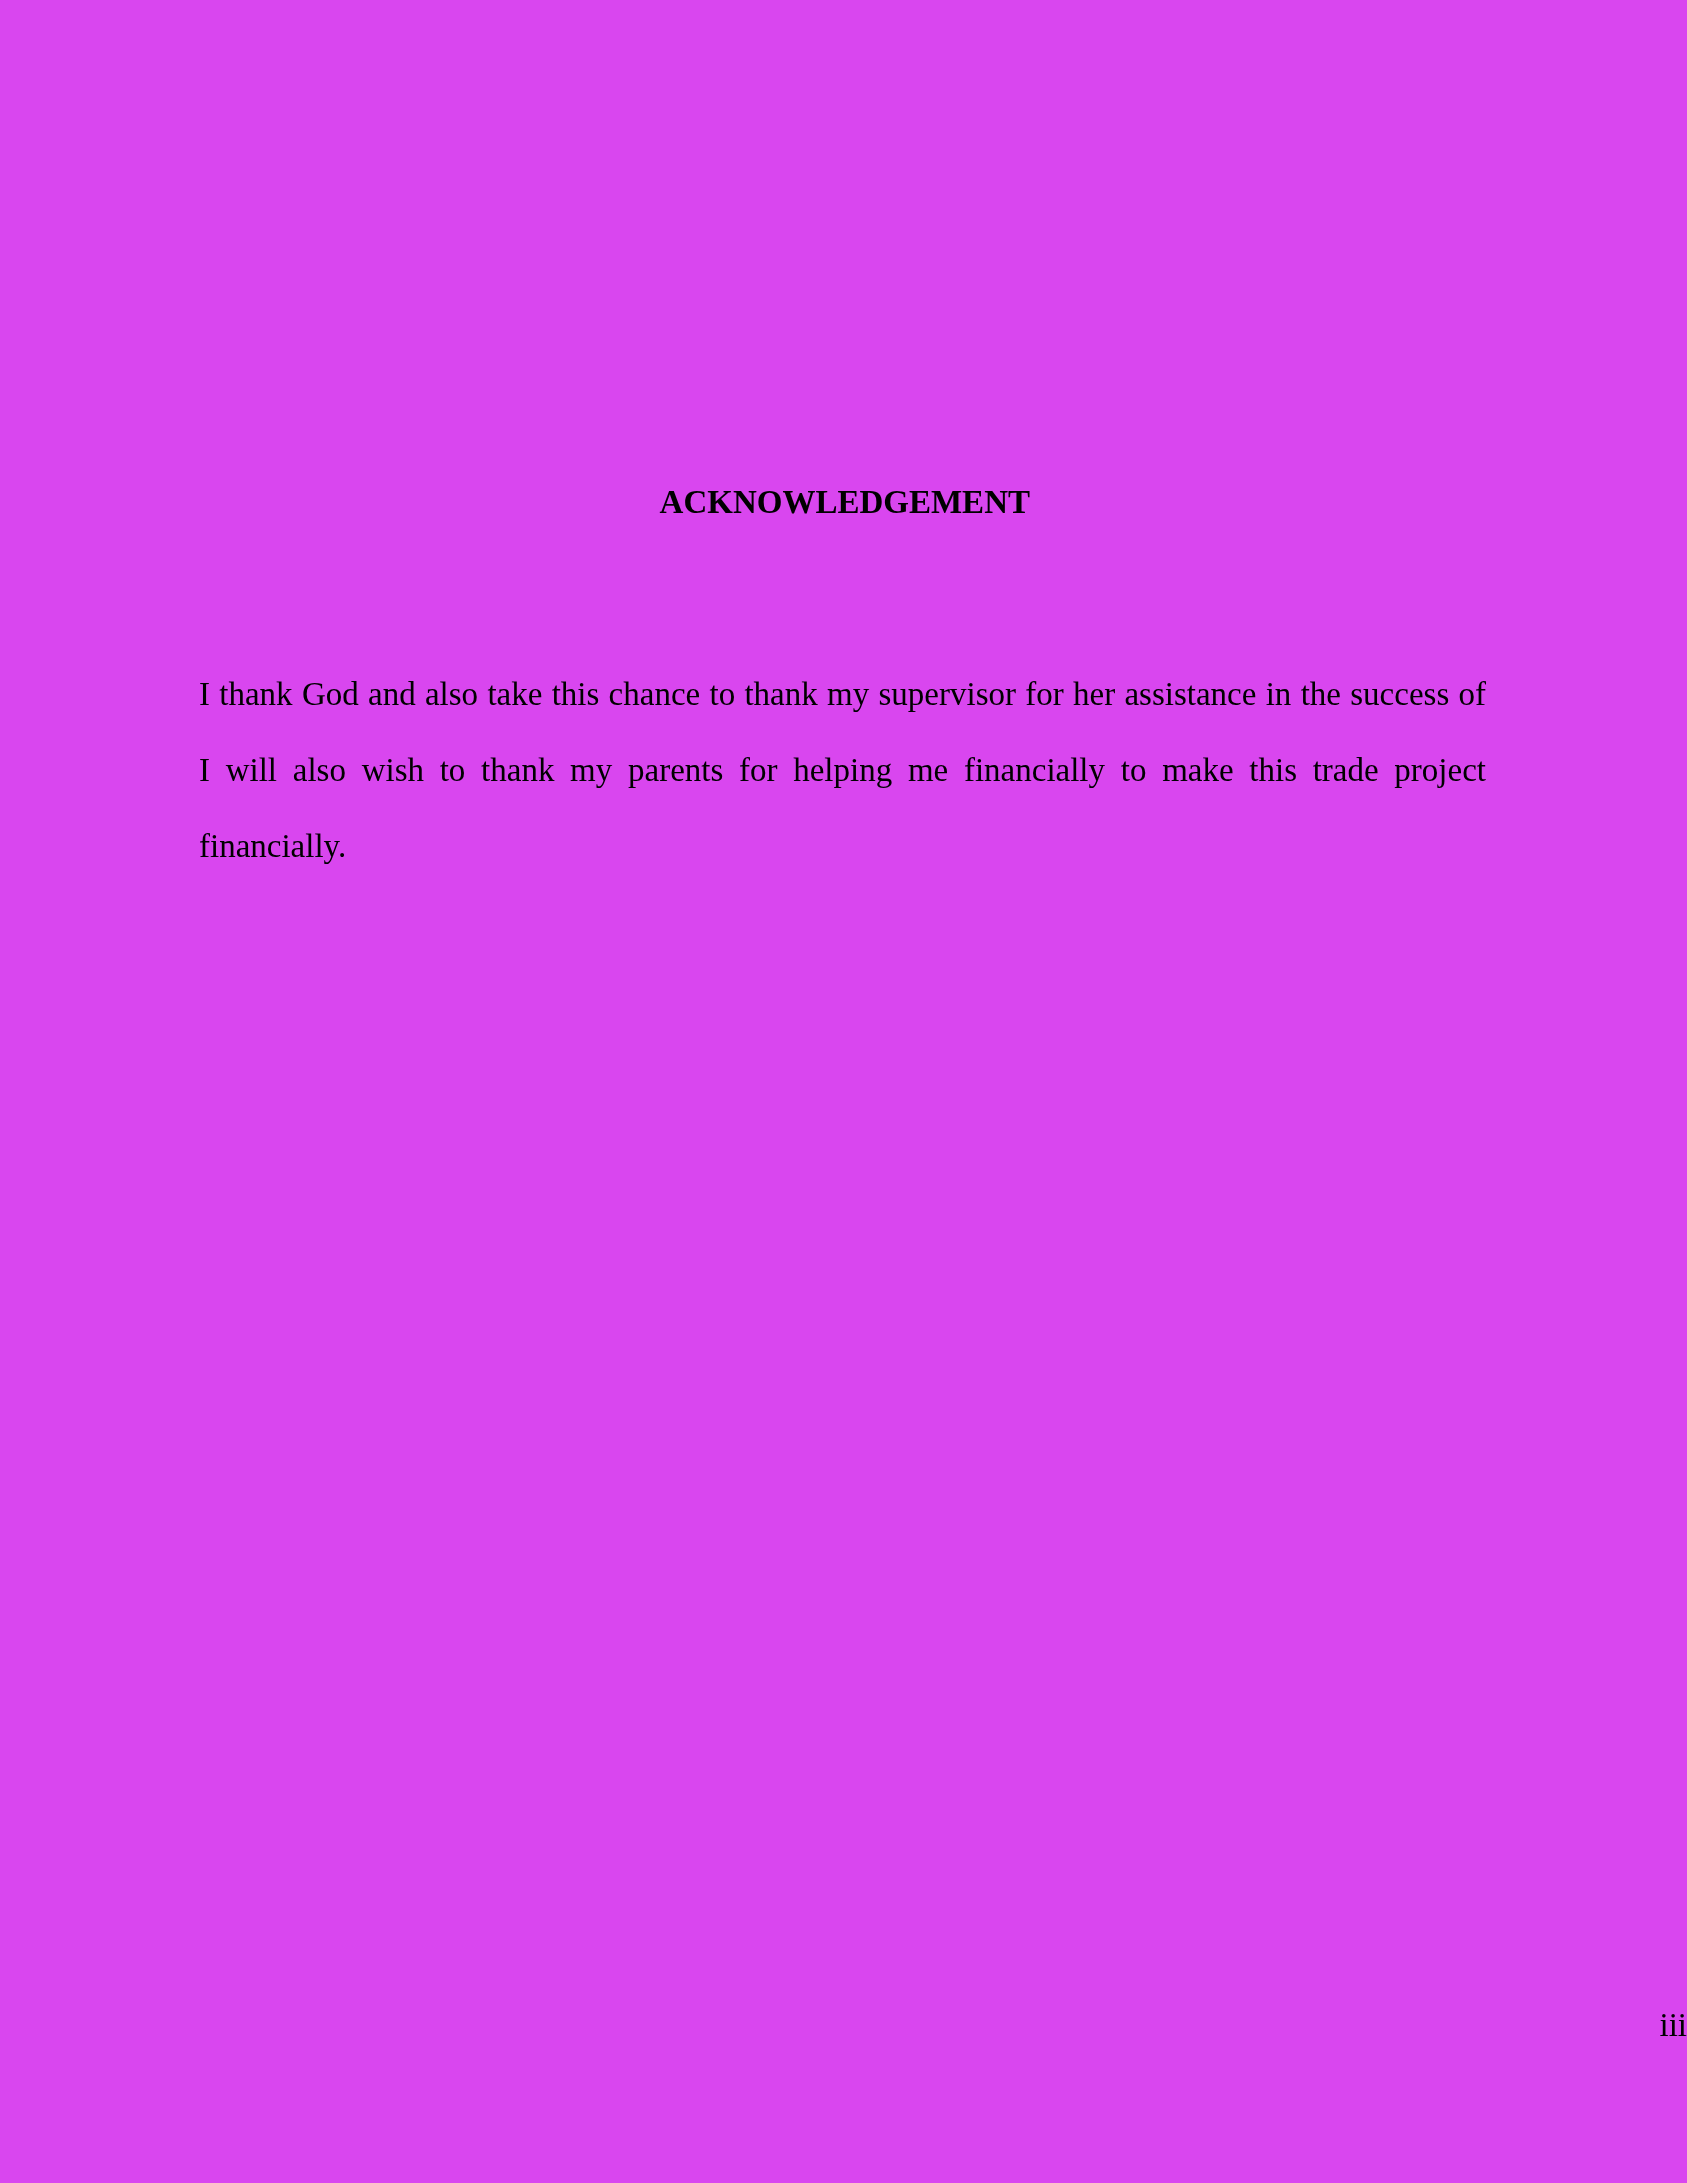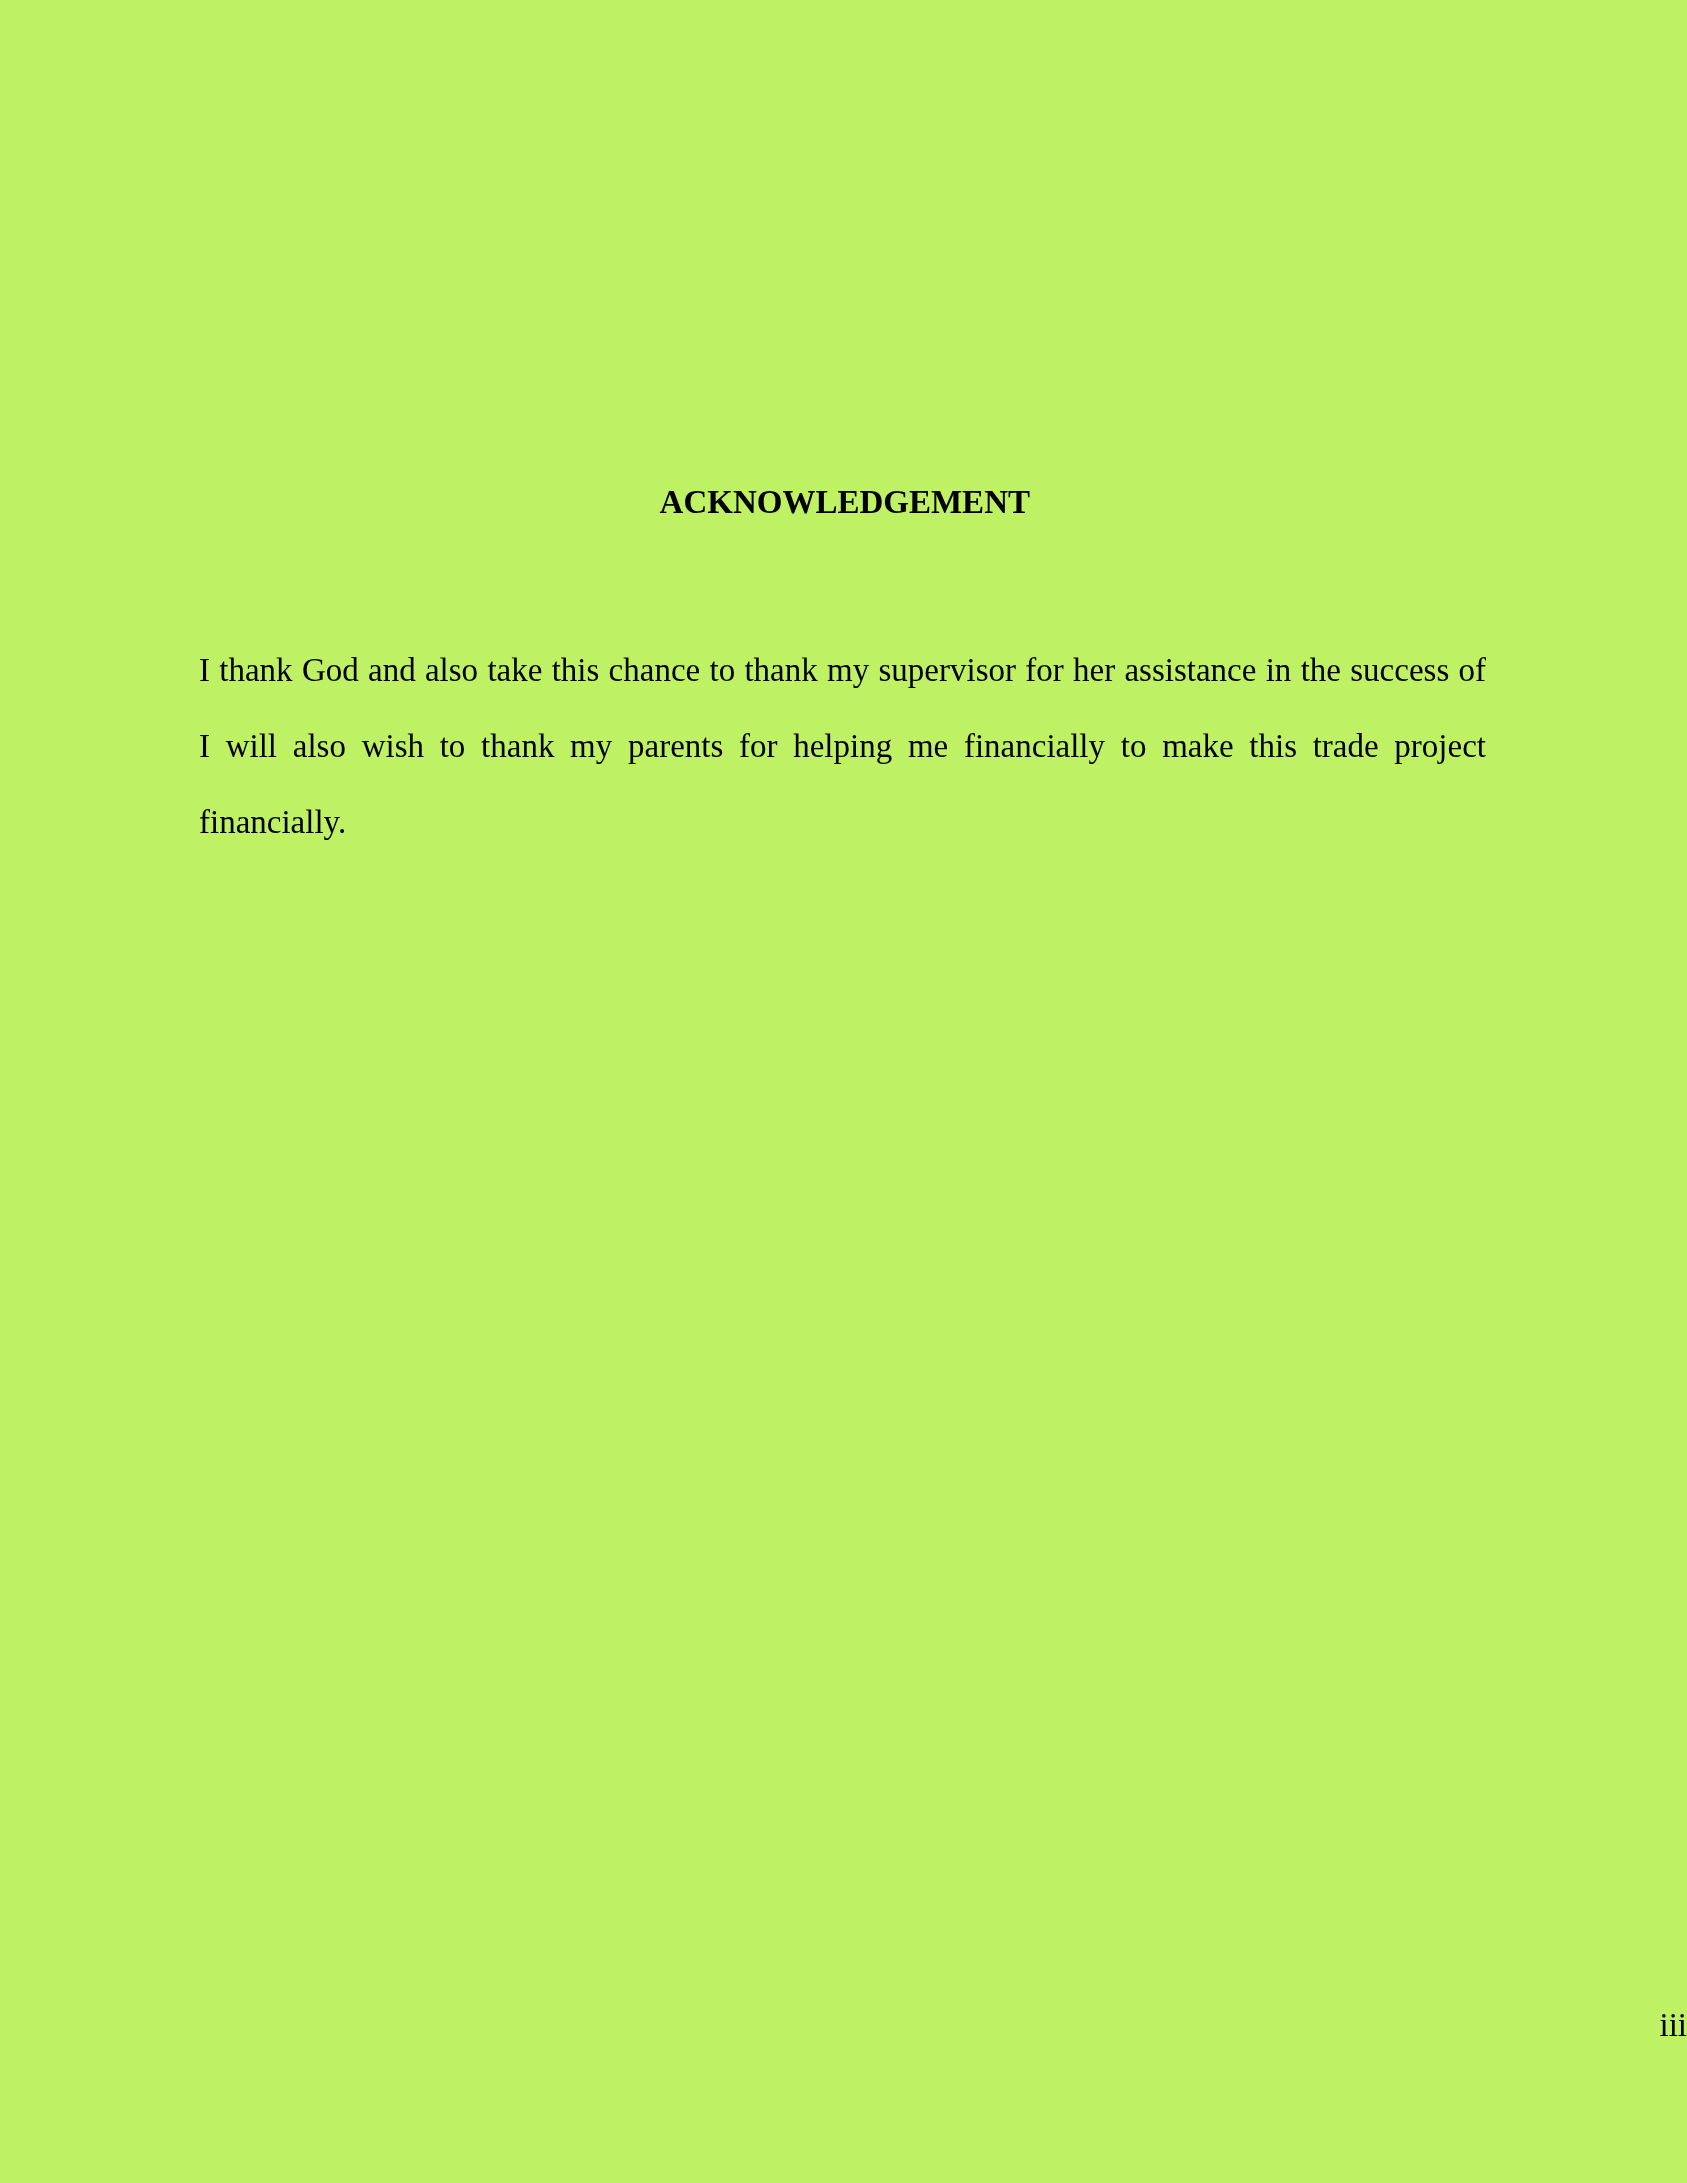--- a/index.html
+++ b/index.html
@@ -13,40 +13,40 @@
       position: relative;
       overflow: hidden;
       font-family: "Liberation Serif", "DejaVu Serif", serif;
       color: #000000;
     }
     .page {
       position: absolute;
       left: 0; top: 0;
       width: 1687px;
       height: 2183px;
-      background: #bef264;
+      background: #d946ef;
     }
     .heading {
       position: absolute;
       left: 0;
       width: 1687px;
       top: 482px;
       margin: 0;
       text-align: center;
       font-weight: bold;
       font-size: 33px;
       line-height: 40px;
       letter-spacing: 0px;
       padding-left: 1.3px;
     }
     .body-text {
       position: absolute;
       left: 199px;
       width: 1287px;
-      top: 632px;
+      top: 656px;
       font-size: 33px;
     }
     .para {
       margin: 0;
       text-align: justify;
       text-align-last: left;
       line-height: 76px;
     }
     .line {
       display: block;

